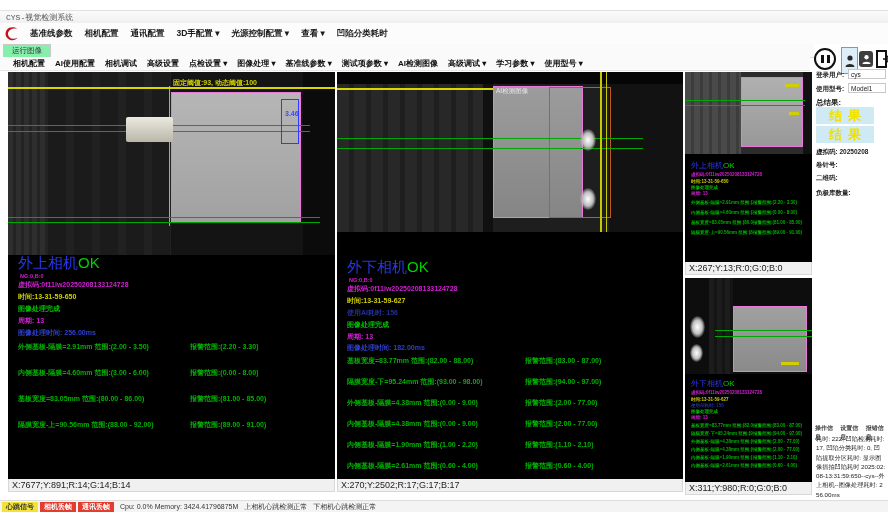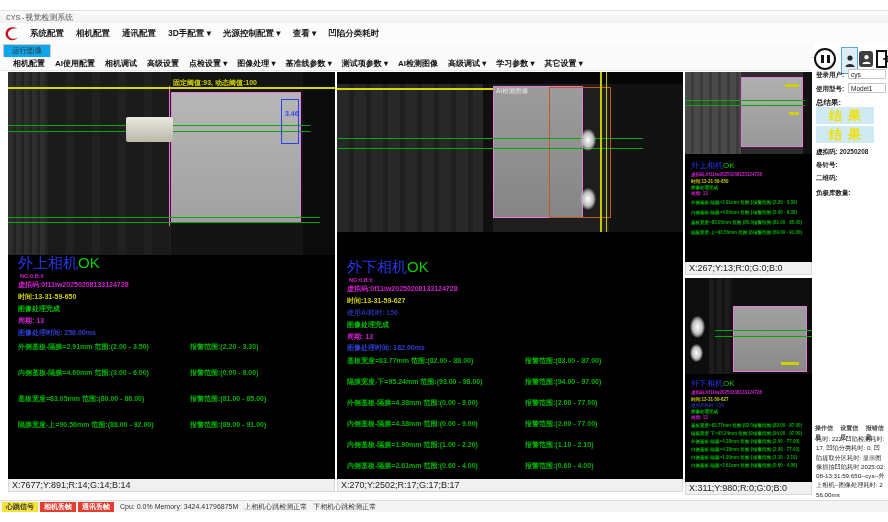--- a/index.html
+++ b/index.html
@@ -9,21 +9,21 @@
   #titlebar{position:absolute;left:0;top:10px;width:100%;height:13px;
     background:linear-gradient(#fbfbfb,#f0f0f0);border-top:1px solid #e2e2e2;
     font-size:8px;color:#555;line-height:13px;padding-left:6px;box-sizing:border-box;font-family:Liberation Mono, monospace;}
   #menubar{position:absolute;left:0;top:23px;width:100%;height:21px;background:#fcfcfc;
     border-bottom:1px solid #ececec;display:flex;align-items:center;}
   #logo{width:22px;height:18px;margin-left:2px;flex:0 0 auto;}
   .menu-item{font-size:8.5px;color:#1a1a1a;font-weight:bold;padding:0 6px;white-space:nowrap;cursor:default;}
   #tabstrip{position:absolute;left:0;top:44px;width:100%;height:13px;background:#fafafa;
     border-bottom:1px solid #dcdcdc;}
   #run-tab{position:absolute;left:3px;top:0;height:12px;line-height:12px;padding:0 8px;
-    background:#0ea5e9;border:1px solid #c9c9c9;border-bottom:none;font-size:7.5px;color:#333;}
+    background:#86efac;border:1px solid #c9c9c9;border-bottom:none;font-size:7.5px;color:#333;}
   #toolbar{position:absolute;left:0;top:57px;width:810px;height:14px;background:#fafafa;
     border-bottom:1px solid #e6e6e6;display:flex;align-items:center;padding-left:8px;box-sizing:border-box;}
   .toolbar-item{font-size:8px;color:#111;font-weight:bold;padding:0 5px;white-space:nowrap;cursor:default;}
   
   .panel{position:absolute;background:#000;}
   #panel-left{left:8px;top:72px;width:327px;height:420px;}
   #panel-middle{left:337px;top:72px;width:346px;height:420px;}
   #panel-minitop{left:685px;top:72px;width:127px;height:203px;}
   #panel-minibottom{left:685px;top:278px;width:127px;height:217px;}
   .cam-statusbar{position:absolute;left:0;bottom:0;width:100%;height:13px;background:#f0f0f0;
@@ -129,21 +129,21 @@
 
   <div id="titlebar">CYS-视觉检测系统</div>
 
   <div id="menubar">
     <span id="logo">
       <svg viewBox="0 0 20 20" width="20" height="18">
           <path d="M16 4 C8 0 2 5 3 11 C4 17 13 19 16 14 C12 17 6 15 5.5 10 C5.5 5 11 3 16 4 Z" fill="#c3121b"></path>
         </svg>
     </span>
     <span style="display:flex;align-items:center;">
-        <span class="menu-item">系统配置</span>
+        <span class="menu-item">基准线参数</span>
         <span class="menu-item">相机配置</span>
         <span class="menu-item">通讯配置</span>
         <span class="menu-item">3D手配置 ▾</span>
         <span class="menu-item">光源控制配置 ▾</span>
         <span class="menu-item">查看 ▾</span>
         <span class="menu-item">凹陷分类耗时</span>
       </span>
   </div>
 
   <div id="tabstrip">
@@ -155,21 +155,21 @@
       <span class="toolbar-item">AI使用配置</span>
       <span class="toolbar-item">相机调试</span>
       <span class="toolbar-item">高级设置</span>
       <span class="toolbar-item">点检设置 ▾</span>
       <span class="toolbar-item">图像处理 ▾</span>
       <span class="toolbar-item">基准线参数 ▾</span>
       <span class="toolbar-item">测试项参数 ▾</span>
       <span class="toolbar-item">AI检测图像</span>
       <span class="toolbar-item">高级调试 ▾</span>
       <span class="toolbar-item">学习参数 ▾</span>
-      <span class="toolbar-item">其它设置 ▾</span>
+      <span class="toolbar-item">使用型号 ▾</span>
     </div>
 
   <div class="panel" id="panel-left">
     <div class="cam-image" id="limg">
       <div class="strip"></div>
       <div class="mid"></div>
       <div class="rightdark"></div>
       <div class="plate"></div>
       <div class="mline"></div>
       <div class="yline"></div>

